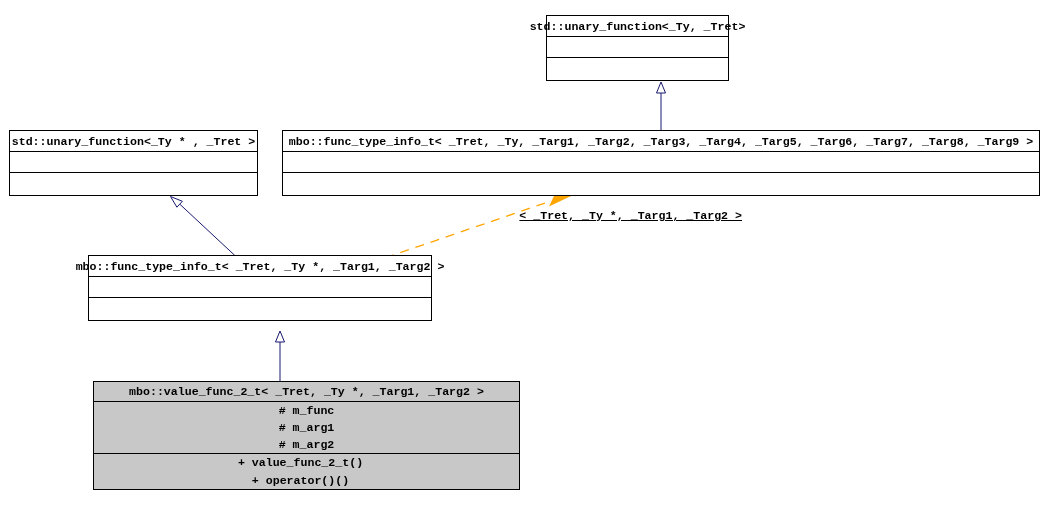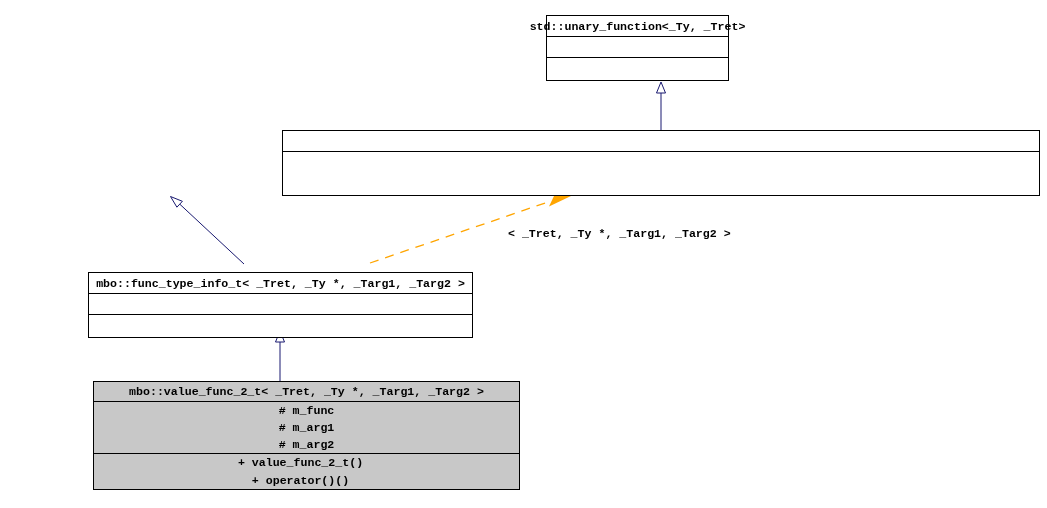--- a/index.html
+++ b/index.html
@@ -45,23 +45,24 @@
   }
   .node.selected .methods {
     display: flex; flex-direction: column;
     justify-content: center; align-items: center;
     padding-right: 12px;
   }
   .member { line-height: 17px; white-space: nowrap; }
   .methods .member { line-height: 18px; }
   .edge-label {
     position: absolute;
-    left: 508px; top: 227px; width: 234px;
-    text-align: left;
+    left: 508px; top: 209px; width: 234px;
+    text-align: right;
     white-space: nowrap;
+    text-decoration: underline;
   }
   svg.arrows { position: absolute; left: 0; top: 0; pointer-events: none; }
   .inh-line { stroke: var(--inheritance-line, #191970); stroke-width: 1; fill: none; }
   .inh-head { stroke: var(--inheritance-line, #191970); stroke-width: 1; fill: var(--node-fill, #ffffff); }
   .tpl-line { stroke: var(--template-line, #ffa500); stroke-width: 1.3; fill: none; stroke-dasharray: 9 7; }
   .tpl-head { fill: var(--template-line, #ffa500); stroke: none; }
 </style>
 </head>
 <body>
 
@@ -81,27 +82,33 @@
     <line class="tpl-line" x1="370" y1="263" x2="551" y2="201"></line>
     <polygon class="tpl-head" points="571,196 554,196 549,206.5"></polygon>
   </svg>
 
   <div class="node" style="left:546px; top:15px; width:183px; height:66px;">
     <div class="title">std::unary_function&lt;_Ty, _Tret&gt;</div>
     <div class="comp"></div>
     <div class="comp last"></div>
   </div>
 
-
-  <div class="node" style="left:282px; top:130px; width:758px; height:66px;">
+  <div class="node" style="left:9px; top:130px; width:249px; height:66px;">
+    <div class="title">std::unary_function&lt;_Ty * , _Tret &gt;</div>
     <div class="comp"></div>
     <div class="comp last"></div>
   </div>
 
-  <div class="node" style="left:88px; top:272px; width:385px; height:66px;justify-content:space-between;">
+  <div class="node" style="left:282px; top:130px; width:758px; height:66px;">
+    <div class="title">mbo::func_type_info_t&lt; _Tret, _Ty, _Targ1, _Targ2, _Targ3, _Targ4, _Targ5, _Targ6, _Targ7, _Targ8, _Targ9 &gt;</div>
+    <div class="comp"></div>
+    <div class="comp last"></div>
+  </div>
+
+  <div class="node" style="left:88px; top:255px; width:344px; height:66px;justify-content:space-between;">
     <div class="title">mbo::func_type_info_t&lt; _Tret, _Ty *, _Targ1, _Targ2 &gt;</div>
     <div class="comp"></div>
     <div class="comp last"></div>
   </div>
 
   <div class="node selected" style="left:93px; top:381px; width:427px; height:109px;">
     <div class="title">mbo::value_func_2_t&lt; _Tret, _Ty *, _Targ1, _Targ2 &gt;</div>
     <div class="comp attrs">
       <div class="member"># m_func</div>
       <div class="member"># m_arg1</div>

